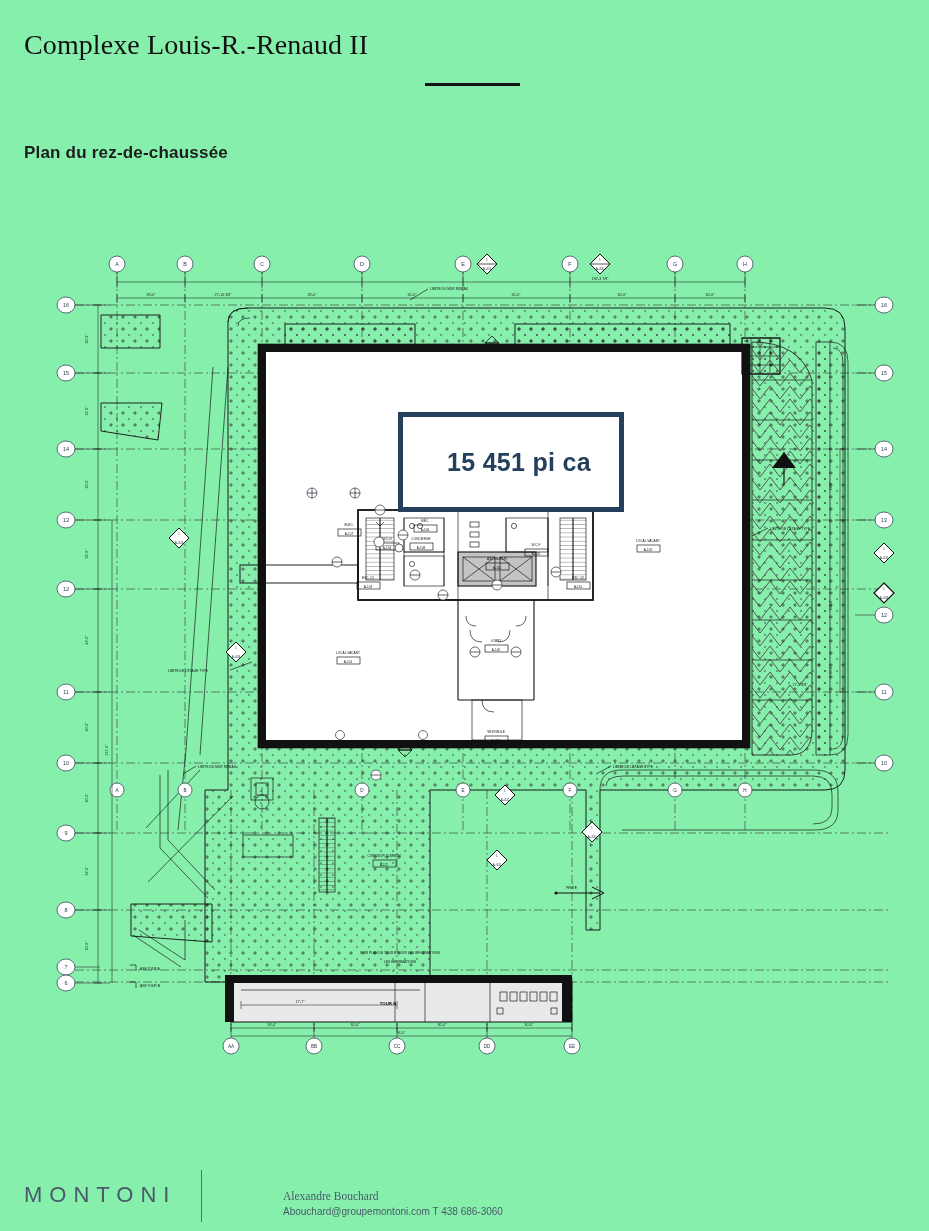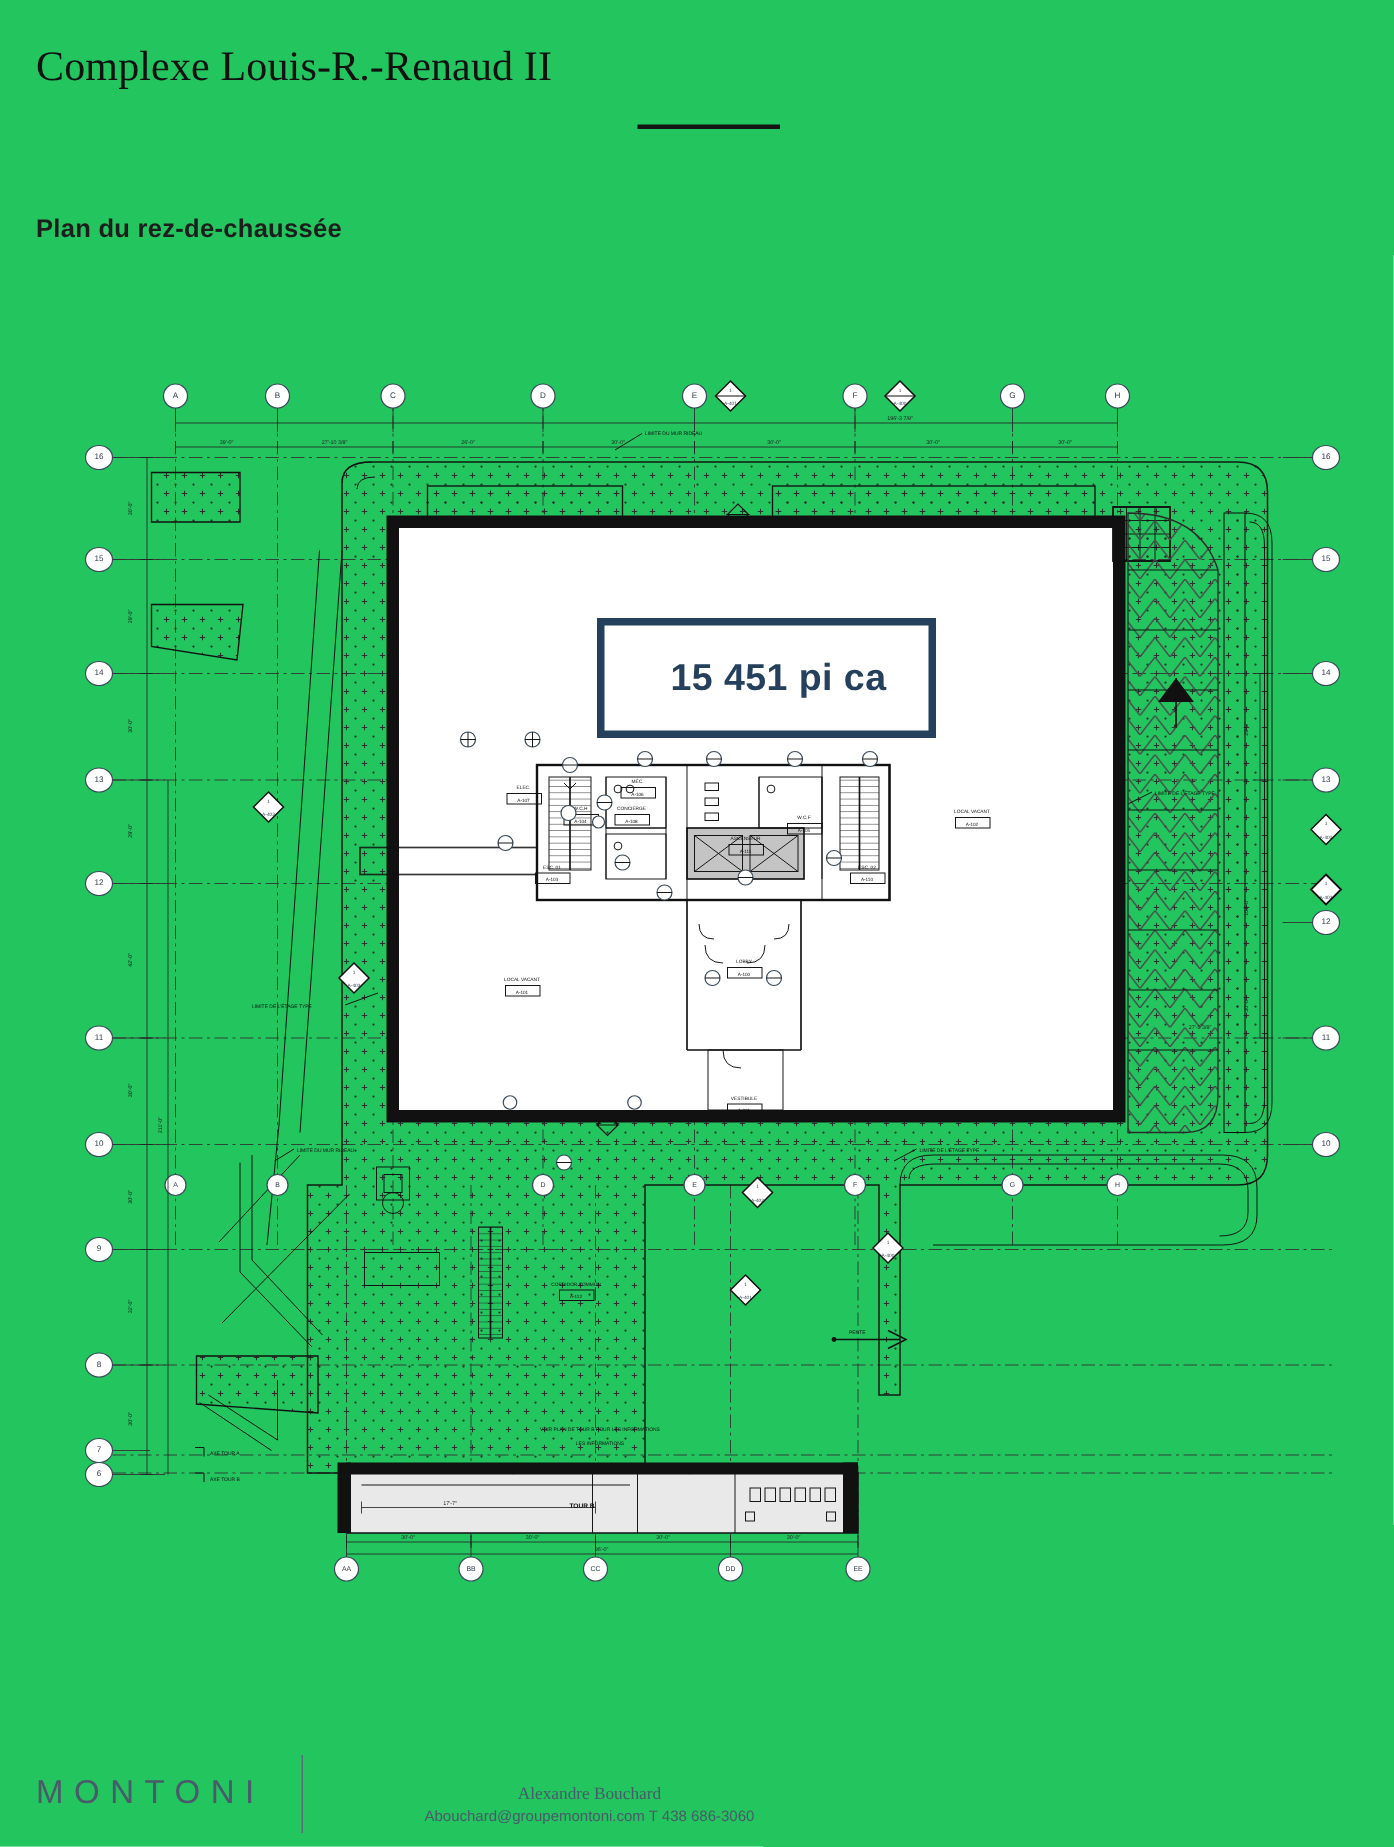--- a/index.html
+++ b/index.html
@@ -1,21 +1,21 @@
 <!DOCTYPE html>
 <html><head>
 <meta charset="utf-8">
 <title>Complexe Louis-R.-Renaud II</title>
 <style>
   html,body{margin:0;padding:0;background:#ffffff;}
   body{
     width:929px;height:1231px;position:relative;overflow:hidden;
     font-family:"Liberation Sans", sans-serif;color:#1a1a1a;
   }
-  .page{position:absolute;inset:0;background:#22c55e;}
+  .page{position:absolute;inset:0;background:#86efac;}
 
   
   #doc-title{
     position:absolute;left:24px;top:10px;
     font-family:"Liberation Serif", serif;
     font-size:28px;font-weight:400;letter-spacing:.1px;color:#111;
     white-space:nowrap;
   }
   #title-rule{
     position:absolute;left:425px;top:83px;width:95px;height:3px;background:#141414;
@@ -28,31 +28,31 @@
 
   
   #footer{position:absolute;left:0;top:1160px;width:929px;height:71px;}
   #brand-logo{
     position:absolute;left:24px;top:22px;
     font-family:"Liberation Sans", sans-serif;
     font-size:22px;font-weight:400;letter-spacing:7px;color:#4a5a6a;
     white-space:nowrap;
   }
   #footer-divider{position:absolute;left:201px;top:10px;width:1px;height:52px;background:#5c6b7a;}
-  #contact{position:absolute;left:283px;top:29px;line-height:1.38;white-space:nowrap;text-align:center;}
+  #contact{position:absolute;left:283px;top:29px;line-height:1.38;white-space:nowrap;}
   #contact-name{font-family:"Liberation Serif", serif;font-size:11.5px;color:#4a5a6a;display:block;}
   #contact-line2{font-size:10px;color:#4a5a6a;display:block;}
 
   
   #floorplan{position:absolute;left:0;top:230px;width:929px;height:840px;}
   #floorplan svg{display:block;}
 
   
   #area-callout{
-    position:absolute;left:398px;top:412px;width:226px;height:80px;
+    position:absolute;left:398px;top:412px;width:226px;height:100px;
     border:5px solid #24405c;background:#ffffff;
     display:flex;align-items:center;justify-content:center;
     box-sizing:border-box;z-index:40;padding-left:16px;
   }
   #area-callout-label{
     font-size:25px;font-weight:700;color:#24405c;letter-spacing:.3px;white-space:nowrap;
   }
 </style>
 </head>
 <body>

